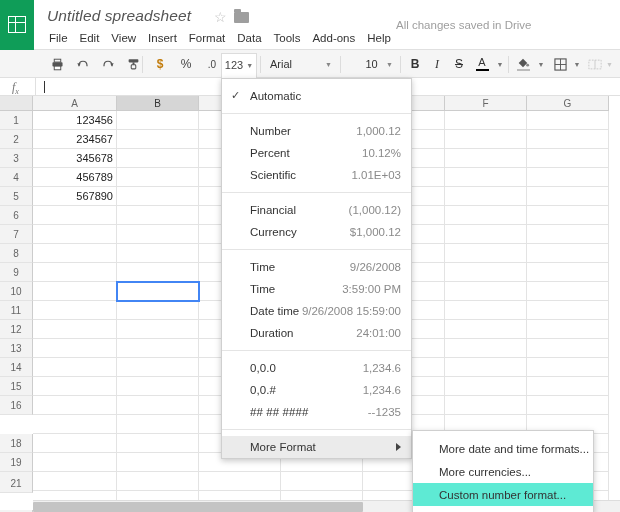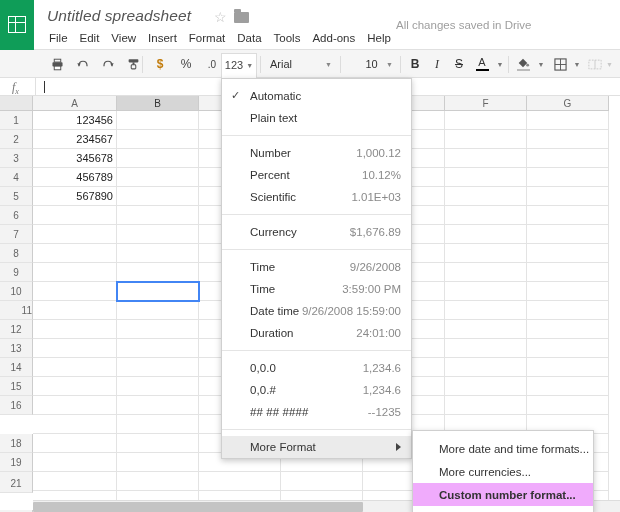--- a/index.html
+++ b/index.html
@@ -168,21 +168,21 @@
   
   .submenu {
     position: absolute; left: 412px; top: 430px; width: 182px;
     background: #fff; border: 1px solid #cfcfcf;
     box-shadow: 0 2px 6px rgba(0,0,0,.22); z-index: 60; padding: 6px 0;
   }
   .sm-row {
     height: 23px; display: flex; align-items: center; padding: 0 10px 0 26px;
     font-size: 11.5px; color: #333; cursor: pointer; white-space: nowrap;
   }
-  .sm-row.hl { background: #f0abfc; font-weight: bold; }
+  .sm-row.hl { background: #5eead4; }
 </style>
 </head>
 <body>
 
 <div id="app">
 
   <div class="header">
     <div class="logo-box">
       <div class="logo-glyph"></div>
     </div>
@@ -348,21 +348,21 @@
         <div class="rowhead" style="top: 15px;">1</div>
         <div class="rowhead" style="top: 34px;">2</div>
         <div class="rowhead" style="top: 53px;">3</div>
         <div class="rowhead" style="top: 72px;">4</div>
         <div class="rowhead" style="top: 91px;">5</div>
         <div class="rowhead" style="top: 110px;">6</div>
         <div class="rowhead" style="top: 129px;">7</div>
         <div class="rowhead" style="top: 148px;">8</div>
         <div class="rowhead" style="top: 167px;">9</div>
         <div class="rowhead" style="top: 186px;">10</div>
-        <div class="rowhead" style="top: 205px; text-align: right;">11</div>
+        <div class="rowhead" style="top: 205px;">11</div>
         <div class="rowhead" style="top: 224px;">12</div>
         <div class="rowhead" style="top: 243px;">13</div>
         <div class="rowhead" style="top: 262px;">14</div>
         <div class="rowhead" style="top: 281px;">15</div>
         <div class="rowhead" style="top: 300px;">16</div>
         <div class="rowhead" style="top: 319px; margin-top: 20px;">17</div>
         <div class="rowhead" style="top: 338px;">18</div>
         <div class="rowhead" style="top: 357px;">19</div>
         <div class="rowhead" style="top: 376px;">20</div>
         <div class="rowhead" style="top: 378px;">21</div>
@@ -530,41 +530,41 @@
     </div>
   </div>
 
   <div class="dropdown">
     <div id="dd-groups">
         <div class="dd-row">
           <span class="dd-check">✓</span>
           <span class="dd-label">Automatic</span>
           <span class="dd-sample"></span>
         </div>
-        <div class="dd-row">
-          <span class="dd-label">Plain text</span>
-          <span class="dd-sample"></span>
-        </div>
         <div class="dd-sep"></div>
         <div class="dd-row">
           <span class="dd-label">Number</span>
           <span class="dd-sample">1,000.12</span>
         </div>
         <div class="dd-row">
           <span class="dd-label">Percent</span>
           <span class="dd-sample">10.12%</span>
         </div>
         <div class="dd-row">
           <span class="dd-label">Scientific</span>
           <span class="dd-sample">1.01E+03</span>
         </div>
         <div class="dd-sep"></div>
         <div class="dd-row">
+          <span class="dd-label">Financial</span>
+          <span class="dd-sample">(1,000.12)</span>
+        </div>
+        <div class="dd-row">
           <span class="dd-label">Currency</span>
-          <span class="dd-sample">$1,676.89</span>
+          <span class="dd-sample">$1,000.12</span>
         </div>
         <div class="dd-sep"></div>
         <div class="dd-row">
           <span class="dd-label">Time</span>
           <span class="dd-sample">9/26/2008</span>
         </div>
         <div class="dd-row">
           <span class="dd-label">Time</span>
           <span class="dd-sample">3:59:00 PM</span>
         </div>

